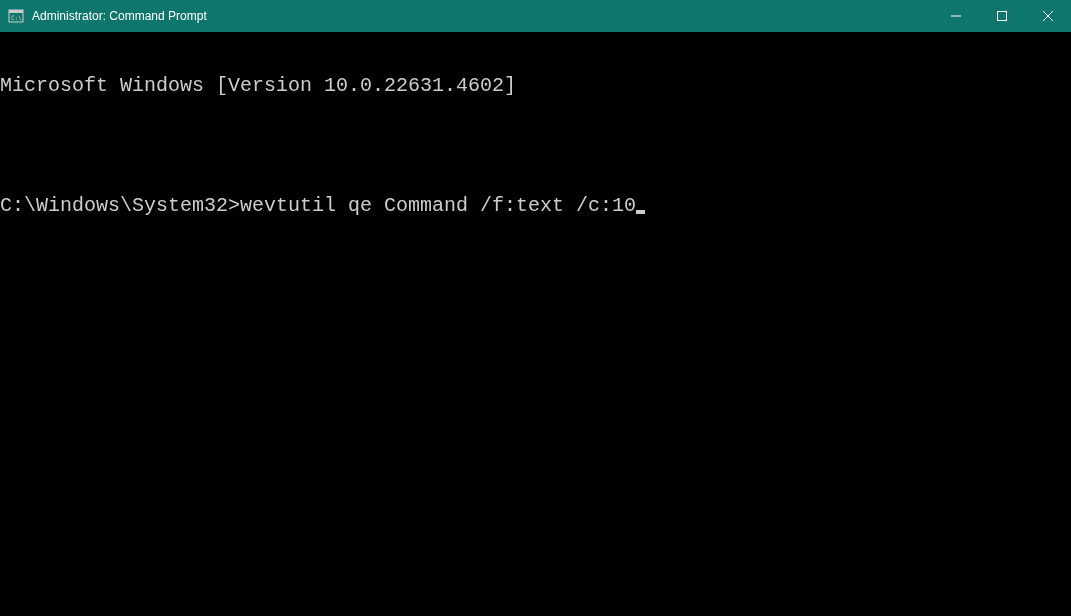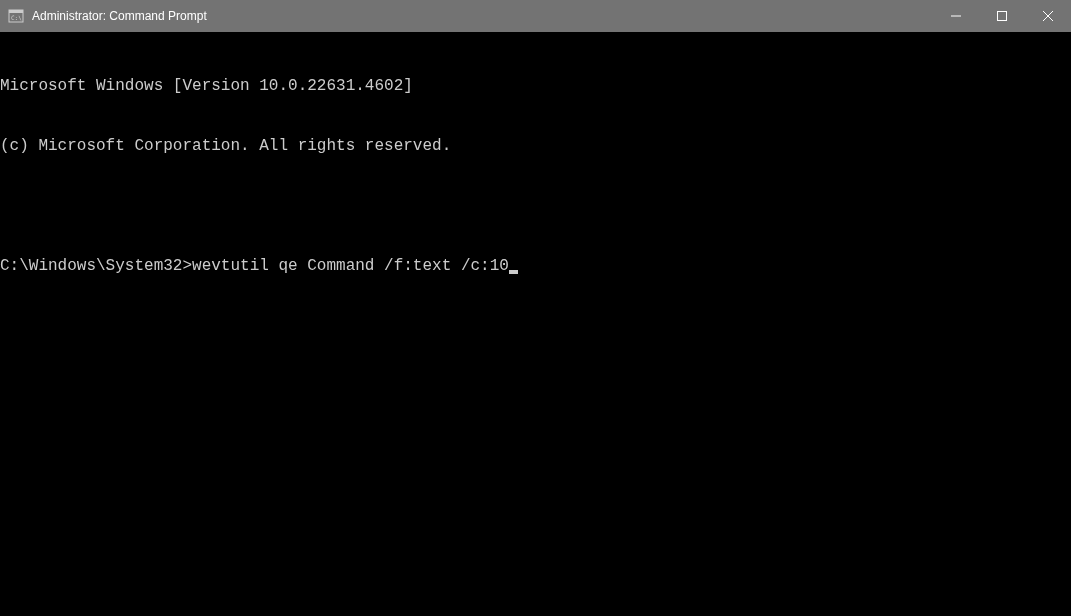--- a/index.html
+++ b/index.html
@@ -11,21 +11,21 @@
     body {
       width: 1071px;
       height: 616px;
       background: #000;
       font-family: 'Segoe UI', Tahoma, sans-serif;
       overflow: hidden;
     }
     
     .title-bar {
       height: 32px;
-      background: #737373;
+      background: #0f766e;
       display: flex;
       align-items: center;
       justify-content: space-between;
       padding-left: 8px;
       color: #fff;
     }
     
     .title-left {
       display: flex;
       align-items: center;
@@ -59,21 +59,21 @@
       justify-content: center;
       color: #fff;
       background: transparent;
       border: none;
       cursor: pointer;
     }
     
     .terminal-content {
       padding: 4px 0 0 0;
       font-family: Consolas, 'Courier New', monospace;
-      font-size: 16px;
+      font-size: 20px;
       line-height: 20px;
       color: #cccccc;
       white-space: pre;
     }
     
     .terminal-line {
       display: block;
     }
     
     .prompt-line {
@@ -118,16 +118,15 @@
       <svg width="10" height="10" viewBox="0 0 10 10">
         <line x1="0" y1="0" x2="10" y2="10" stroke="#fff" stroke-width="1"></line>
         <line x1="10" y1="0" x2="0" y2="10" stroke="#fff" stroke-width="1"></line>
       </svg>
     </button>
   </div>
 </div>
 
 <div class="terminal-content">
   <span class="terminal-line">Microsoft Windows [Version 10.0.22631.4602]</span>
-  <span class="terminal-line">(c) Microsoft Corporation. All rights reserved.</span>
   <span class="terminal-line"> </span>
   <span class="prompt-line"><span>C:\Windows\System32&gt;</span><span>wevtutil qe Command /f:text /c:10</span><span class="cursor"></span></span>
 </div>
 
 </body></html>

